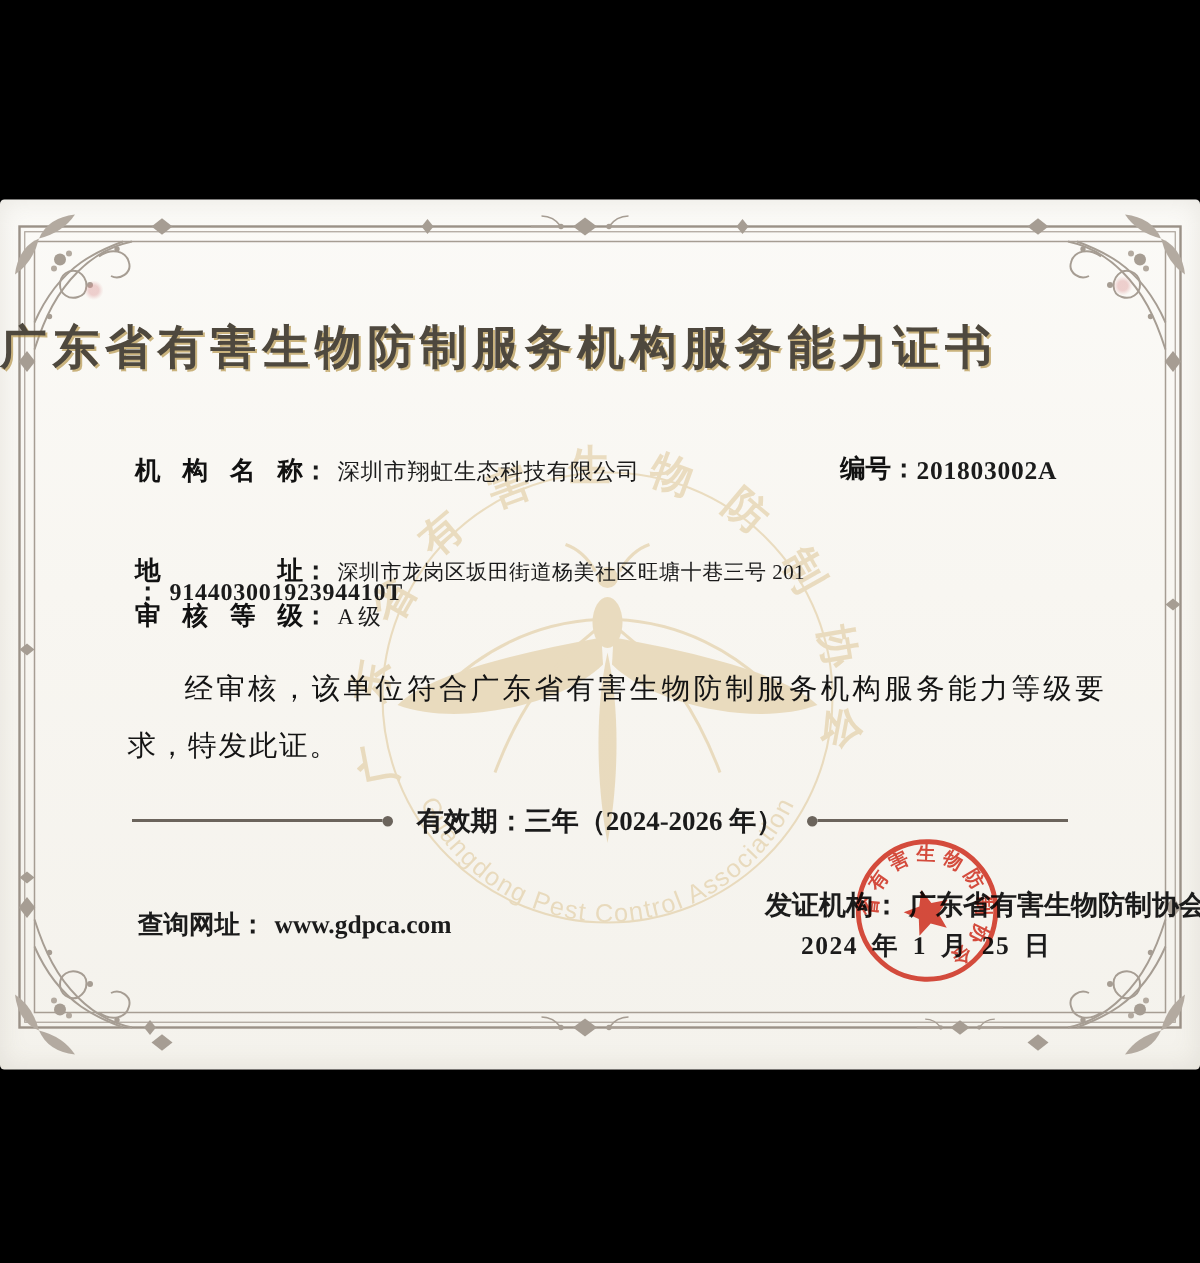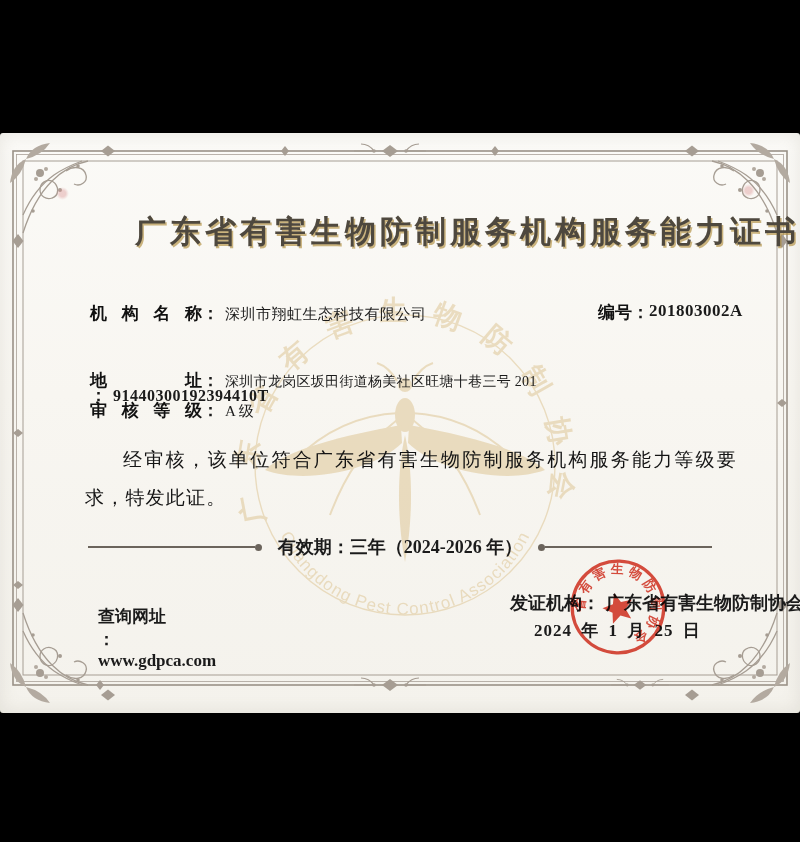--- a/index.html
+++ b/index.html
@@ -4,42 +4,42 @@
 <style>
   html,body{margin:0;padding:0;background:#000;}
   .canvas{position:relative;width:800px;height:842px;background:#000;overflow:hidden;
           font-family:"Liberation Serif","DejaVu Serif",serif;}
   .paper{position:absolute;left:0;top:133px;width:800px;height:580px;border-radius:3px;
          background:linear-gradient(180deg,#fbfaf7 0%,#f8f6f1 45%,#f4f2ec 100%);
          box-shadow:inset 0 0 18px rgba(120,110,95,.14);}
   .frame-svg,.wm-svg{position:absolute;left:0;top:0;}
   .wm-svg{left:225px;top:152px;opacity:.5;z-index:0;}
   .content{position:absolute;inset:0;z-index:1;color:#1b1b1b;}
-  .title{position:absolute;left:0;top:78px;width:100%;text-align:right;
+  .title{position:absolute;left:0;top:78px;width:100%;text-align:left;
          font-size:31px;font-weight:bold;letter-spacing:4px;color:#4e483e;
          text-shadow:1.4px 1.6px 0 rgba(176,141,62,.65);white-space:nowrap;}
   .row{position:absolute;left:90px;display:flex;align-items:baseline;}
   .lab{font-weight:bold;font-size:17px;color:#111;}
   .jl{display:inline-block;text-align:justify;text-align-last:justify;}
   .jl4{width:112px;} .jl8{width:150px;}
   .colon{font-weight:bold;font-size:17px;}
   .val{margin-left:6px;}
   .v-name{font-size:15px;letter-spacing:.5px;}
   .v-code{font-size:16px;font-weight:bold;letter-spacing:.5px;margin-top:48px;}
   .v-addr{font-size:14px;letter-spacing:.3px;}
   .v-grade{font-size:15px;}
-  .serial{position:absolute;left:598px;top:168px;font-weight:bold;font-size:17px;display:flex;align-items:flex-start;}
+  .serial{position:absolute;left:560px;top:168px;font-weight:bold;font-size:17px;display:flex;align-items:flex-end;}
   .serial .num{font-size:17px;letter-spacing:.5px;}
   .bodytext{position:absolute;left:85px;top:308px;width:652px;font-size:19px;line-height:38px;
             text-indent:38px;letter-spacing:1.2px;text-align:justify;color:#141414;}
   .validity{position:absolute;left:88px;right:88px;top:402px;display:flex;align-items:center;}
   .vl{flex:1;height:2px;background:#6b645c;}
   .vd{width:7px;height:7px;border-radius:50%;background:#6b645c;flex:none;}
   .vtext{margin:0 16px;font-weight:bold;font-size:18px;white-space:nowrap;display:flex;align-items:baseline;}
-  .query{position:absolute;left:92px;top:472px;font-weight:bold;font-size:17px;display:flex;align-items:baseline;flex-direction:column;}
+  .query{position:absolute;left:92px;top:472px;font-weight:bold;font-size:17px;display:flex;align-items:baseline;}
   .issuer{position:absolute;left:476px;top:458px;font-weight:bold;font-size:18px;display:flex;align-items:baseline;white-space:nowrap;margin-left:34px;}
   .date{position:absolute;left:534px;top:486px;font-weight:bold;font-size:17px;letter-spacing:1px;word-spacing:4px;white-space:nowrap;}
   .seal{position:absolute;left:562px;top:418px;width:112px;height:112px;z-index:2;
         mix-blend-mode:multiply;opacity:.9;transform:rotate(2deg);}
   .floret{position:absolute;width:13px;height:13px;border-radius:50%;opacity:.4;
           background:radial-gradient(circle,#d98f8f 0 35%,rgba(217,143,143,.25) 60%,transparent 72%);}
 </style>
 </head>
 <body>
 

